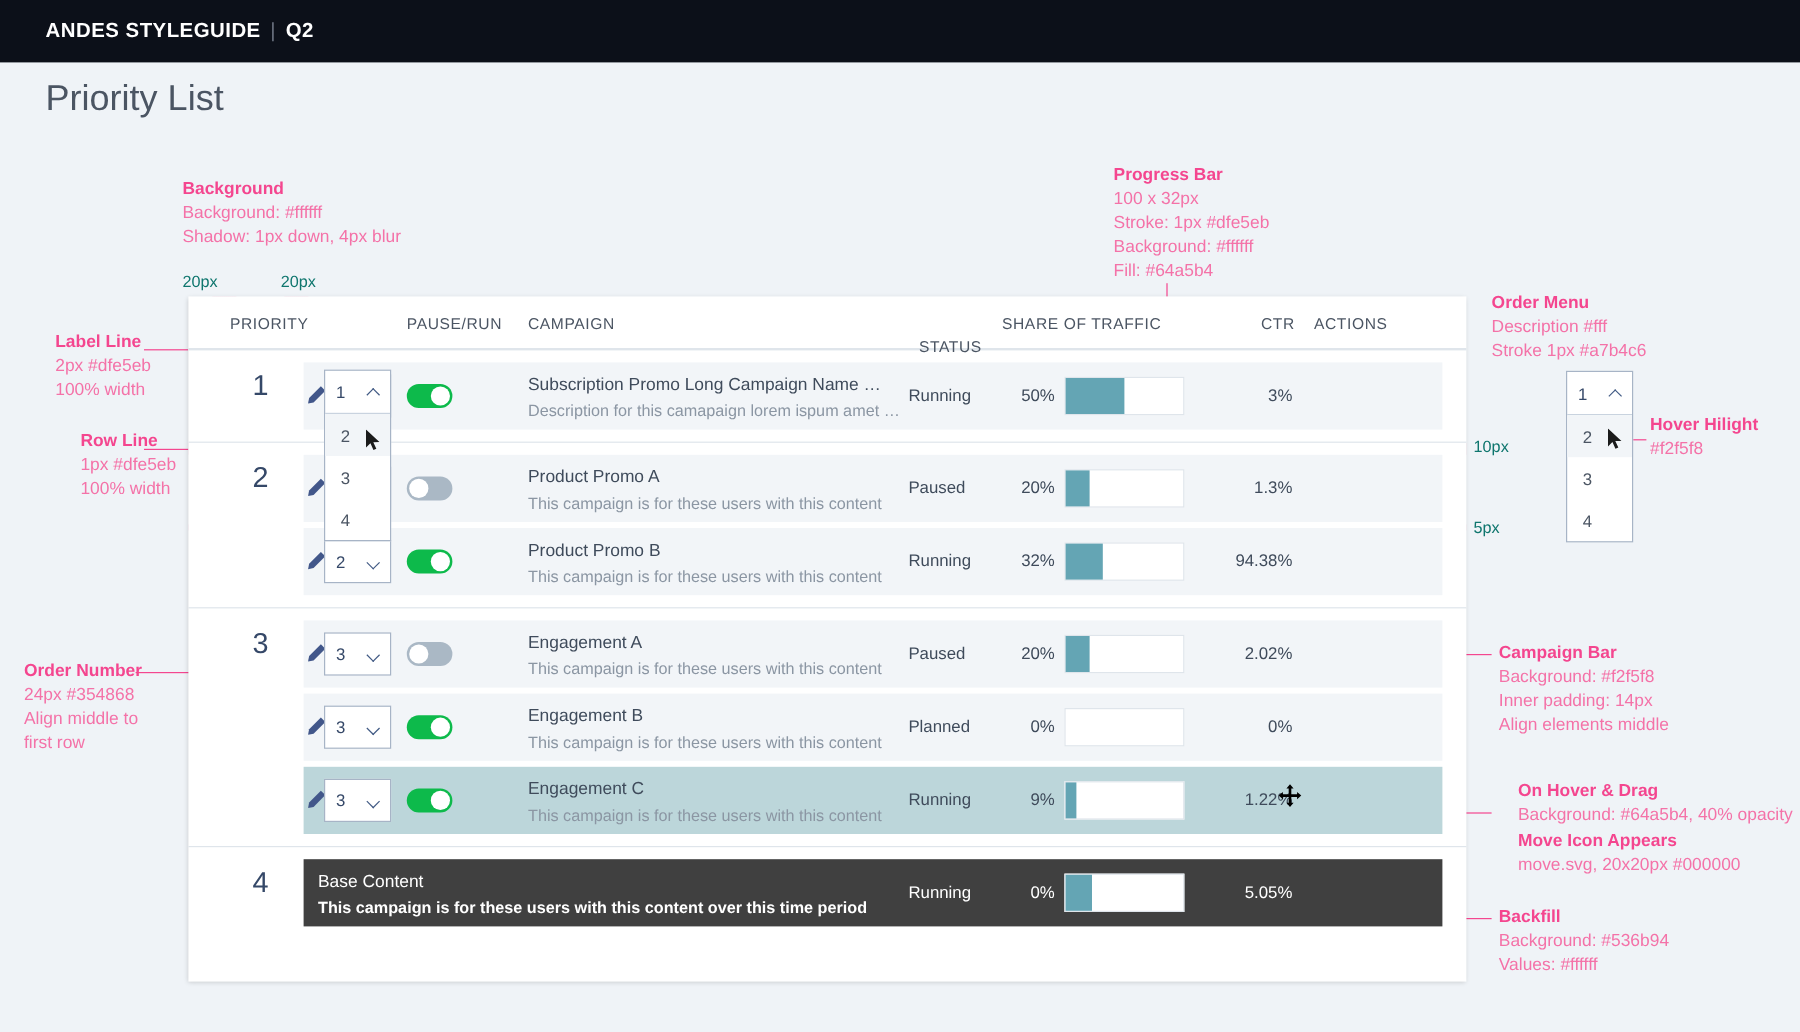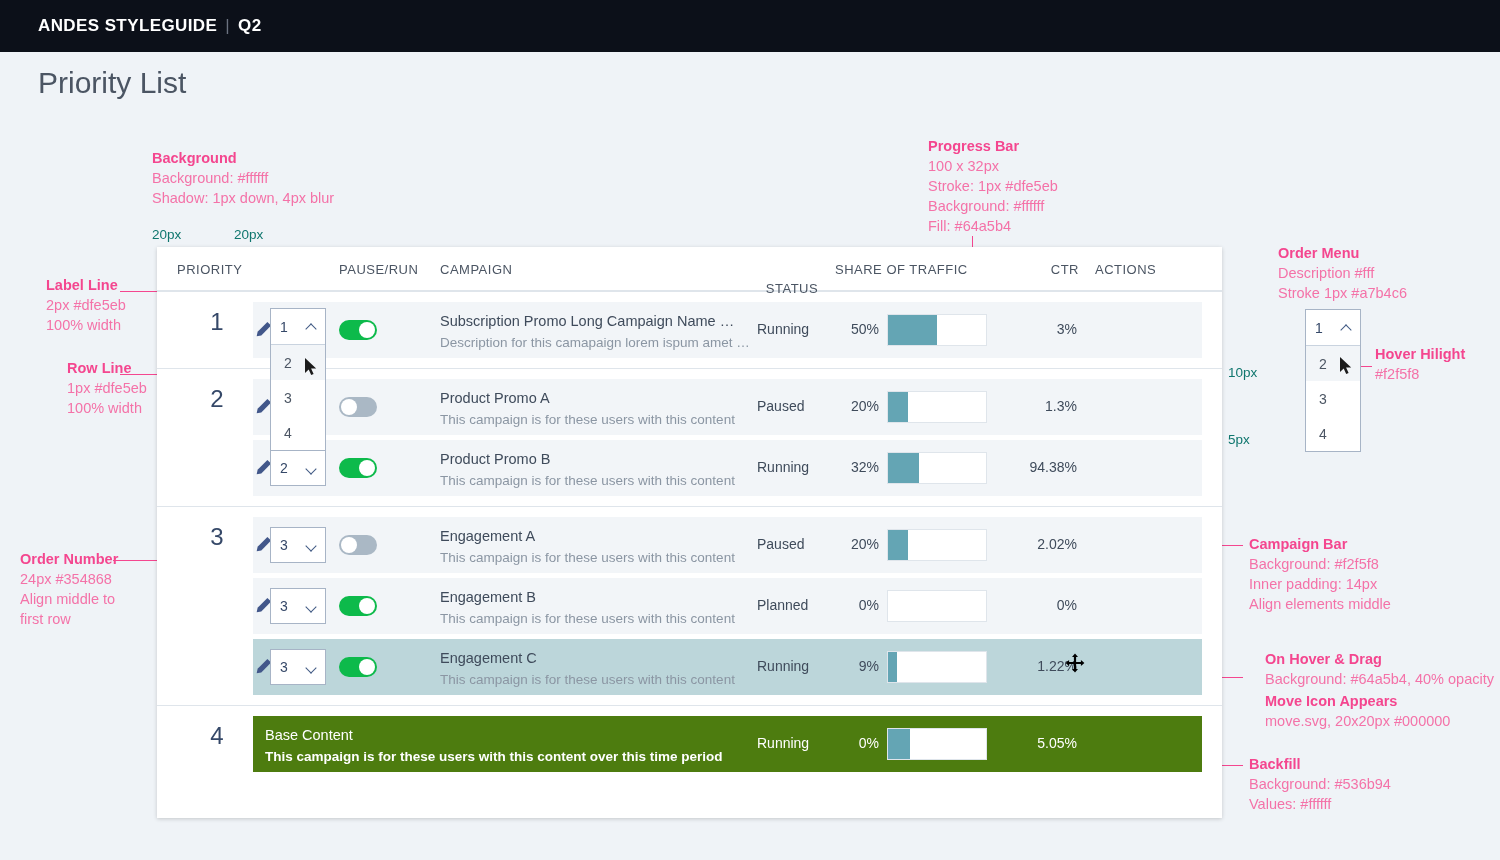--- a/index.html
+++ b/index.html
@@ -56,21 +56,21 @@
   .thead {
     height: 45px; position: relative;
     border-bottom: 2px solid #dfe5eb;
   }
   .th {
     position: absolute; top: 15px;
     font-size: 13px; color: #4b5563; letter-spacing: .5px;
   }
 
   
-  .c-priority  { left: 20px;  width: 80px; text-align: left;}
+  .c-priority  { left: 20px;  width: 80px; text-align: right;}
   .c-pause     { left: 182px; width: 95px; }
   .c-campaign  { left: 283px; width: 300px; }
   .c-status    { left: 600px; width: 70px; text-align:center;margin-top:19px;}
   .c-share     { left: 678px; width: 180px; }
   .c-ctr       { left: 862px; width: 60px; text-align:right;}
   .c-actions   { left: 938px; width: 100px; }
 
   .group { position: relative; }
   .group + .group { border-top: 1px solid #dfe5eb; }
 
@@ -136,21 +136,21 @@
   .acts { left: 846px; top: 14px; width: 110px; display:flex; align-items:center; gap: 26px; }
 
   .icon-pencil, .icon-bars { width: 20px; height: 20px; display:block; }
 
   
   .move-ico { position:absolute; left: 812px; top: 14px; width:20px; height:20px;}
 
   
   .backfill {
     margin: 0 20px 0 96px; height: 56px;
-    background: #4d7c0f; position: relative;
+    background: #404040; position: relative;
     display:flex; align-items:center;
   }
   .backfill .camp-name, .backfill .camp-desc { color: #ffffff; }
   .backfill .camp-desc { font-weight: bold; }
   .backfill .status, .backfill .sharepct, .backfill .ctr { color:#ffffff; }
   .backfill .camp { left: 12px; }
 
   
   .order-menu {
     position: absolute; background: #ffffff;
@@ -227,21 +227,21 @@
 
 <div class="anno" style="left:928px; top:136px;">
   <b>Progress Bar</b>
   <span class="ln">100 x 32px</span>
   <span class="ln">Stroke: 1px #dfe5eb</span>
   <span class="ln">Background: #ffffff</span>
   <span class="ln">Fill: #64a5b4</span>
 </div>
 <div class="ld" style="left:972px; top:236px; width:1px; height:95px;"></div>
 
-<div class="anno" style="left:1278px; top:243px;">
+<div class="anno" style="left:1243px; top:243px;">
   <b>Order Menu</b>
   <span class="ln">Description #fff</span>
   <span class="ln">Stroke 1px #a7b4c6</span>
 </div>
 
 <div class="order-menu" style="left:1305px; top:309px;">
   <div class="om-head">
     <span>1</span>
     <span class="chev up"></span>
   </div>

